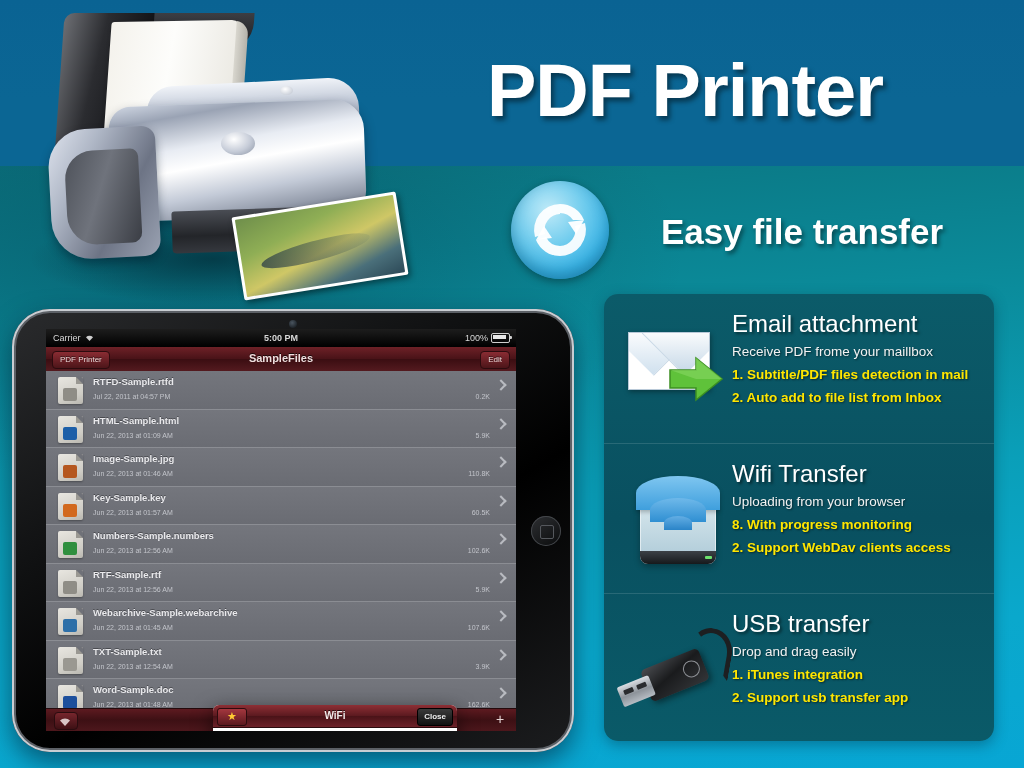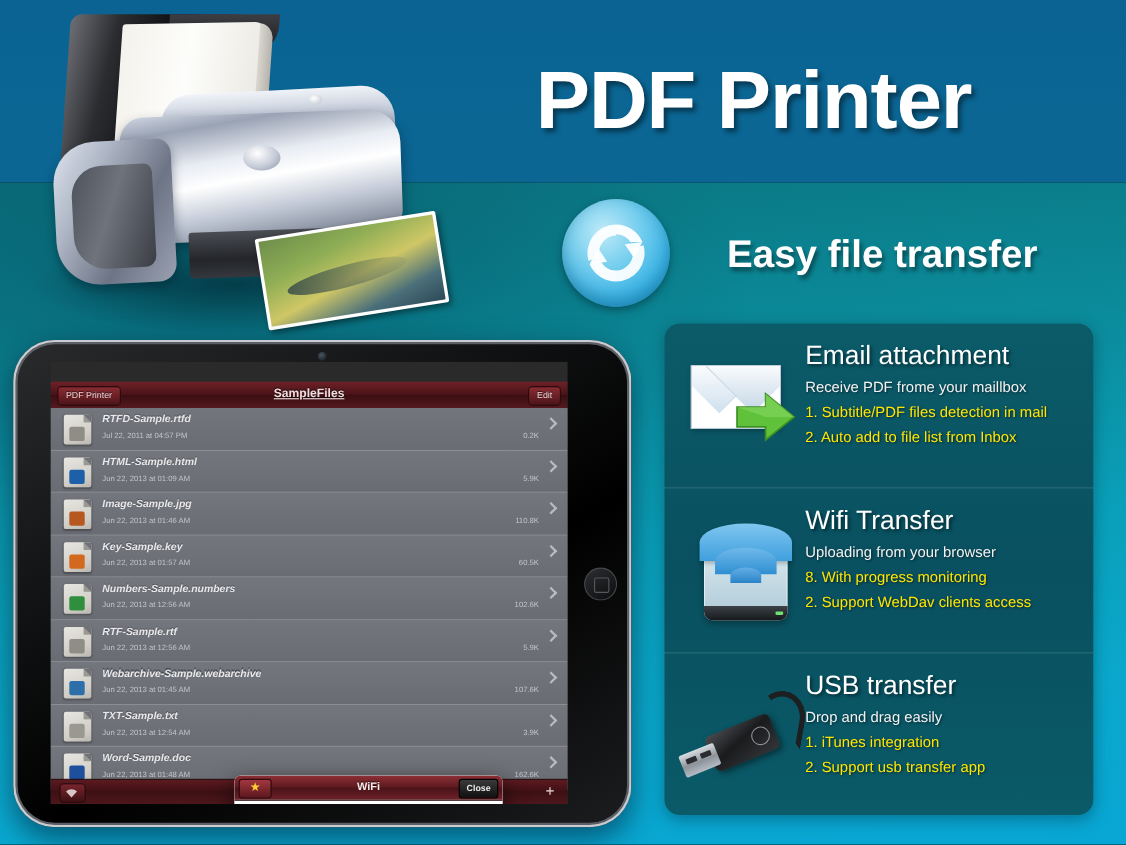--- a/index.html
+++ b/index.html
@@ -89,39 +89,39 @@
   .sb-right{position:absolute;right:6px;top:4px;display:flex;align-items:center;gap:3px;}
   .batt{width:17px;height:8px;border:1px solid #cfcfcf;border-radius:2px;position:relative;}
   .batt:after{content:"";position:absolute;left:1px;top:1px;width:13px;height:4px;background:#e6e6e6;}
   .batt:before{content:"";position:absolute;right:-3px;top:2px;width:2px;height:3px;background:#cfcfcf;border-radius:0 1px 1px 0;}
 
   
   .navbar{position:absolute;left:0;top:18px;width:470px;height:24px;
     background:linear-gradient(180deg,#6e2127 0%,#4a1318 48%,#3b0e12 52%,#541a1f 100%);
     border-bottom:1px solid #1d0608;}
   .nav-title{position:absolute;left:0;right:0;top:5px;text-align:center;color:#f0dede;font-size:11px;font-weight:bold;
-    text-shadow:0 -1px 0 rgba(0,0,0,.7);text-decoration:underline;}
+    text-shadow:0 -1px 0 rgba(0,0,0,.7);}
   .nav-btn{position:absolute;top:4px;height:16px;padding:0 7px;line-height:16px;border-radius:4px;
     background:linear-gradient(180deg,#8a2c33,#4c1519);border:1px solid #2c0b0e;color:#e9d6d6;font-size:8px;
     text-shadow:0 -1px 0 rgba(0,0,0,.6);}
   .nav-back{left:6px;}
   .nav-edit{right:6px;}
 
   
   .filelist{position:absolute;left:0;top:42px;width:470px;height:338px;background:#6f7178;}
   .frow{position:relative;height:37.5px;border-bottom:1px solid #8b8d93;
     background:linear-gradient(180deg,#74767d,#6a6c73);}
   .ficon{position:absolute;left:12px;top:6px;width:25px;height:27px;border-radius:2px;
     background:linear-gradient(160deg,#e8e6e0 0%,#cfcdc6 70%,#b9b7b0 100%);
     box-shadow:0 1px 2px rgba(0,0,0,.3);overflow:hidden;}
   .ficon:before{content:"";position:absolute;right:0;top:0;border-width:0 7px 7px 0;border-style:solid;
     border-color:#9a9892 #6f7178;}
   .fbadge{position:absolute;left:5px;bottom:3px;width:14px;height:13px;border-radius:2px;}
   .fname{position:absolute;left:47px;top:5px;font-size:9.5px;color:#e9e9ec;font-weight:bold;
-    text-shadow:0 -1px 0 rgba(0,0,0,.35);font-style:italic;}
+    text-shadow:0 -1px 0 rgba(0,0,0,.35);}
   .fdate{position:absolute;left:47px;top:22px;font-size:7px;color:#c3c5cb;}
   .fsize{position:absolute;right:26px;top:22px;font-size:7px;color:#c3c5cb;}
   .fchev{position:absolute;right:11px;top:10px;width:6px;height:6px;border-top:2px solid #b9bbc1;
     border-right:2px solid #b9bbc1;transform:rotate(45deg);}
 
   
   .toolbar{position:absolute;left:0;bottom:0;width:470px;height:22px;
     background:linear-gradient(180deg,#5d1a20 0%,#3d1014 50%,#4d171c 100%);border-top:1px solid #240a0c;}
   .tb-wifi{position:absolute;left:8px;top:3px;width:22px;height:16px;border-radius:4px;
     background:linear-gradient(180deg,#77262d,#3d1014);border:1px solid #2a0c0f;}
@@ -149,21 +149,21 @@
   
   .panel{position:absolute;left:604px;top:294px;width:390px;height:447px;border-radius:14px;
     background:linear-gradient(180deg,#0b5b69 0%,#095060 50%,#0a5a68 100%);
     box-shadow:0 4px 14px rgba(0,30,45,.35);}
   .feat{position:relative;height:149px;}
   .feat+.feat{border-top:1px solid rgba(255,255,255,.13);}
   .feat-icon{position:absolute;left:20px;top:18px;width:110px;height:110px;}
   .feat-txt{position:absolute;left:128px;top:16px;right:8px;}
   .feat-title{font-size:24px;font-weight:normal;color:#fff;text-shadow:2px 2px 3px rgba(0,0,0,.5);line-height:1.2;}
   .feat-sub{font-size:13.5px;font-weight:normal;color:#f2f2f2;margin-top:5px;text-shadow:1px 1px 2px rgba(0,0,0,.5);}
-  .feat-li{font-size:13.5px;font-weight:normal;color:#ffe600;margin-top:8px;text-shadow:1px 1px 2px rgba(0,0,0,.55);}
+  .feat-li{font-size:13.5px;font-weight:bold;color:#ffe600;margin-top:8px;text-shadow:1px 1px 2px rgba(0,0,0,.55);}
 
   
   .env{position:absolute;left:4px;top:20px;width:80px;height:56px;background:#fff;
     border:1px solid #b9c9d8;box-shadow:1px 2px 5px rgba(0,0,0,.35);overflow:hidden;}
   .env:before{content:"";position:absolute;left:-6px;top:-30px;width:60px;height:60px;
     background:linear-gradient(135deg,#ffffff 45%,#cfe0ee 100%);transform:rotate(45deg);border-right:1px solid #c8d8e6;}
   .env:after{content:"";position:absolute;right:-6px;top:-30px;width:60px;height:60px;
     background:linear-gradient(225deg,#ffffff 45%,#c3d6e6 100%);transform:rotate(-45deg);border-left:1px solid #c8d8e6;}
   
   .wifidock{position:absolute;left:10px;top:10px;width:90px;height:92px;}
@@ -229,20 +229,33 @@
   <div class="subtitle">Easy file transfer</div>
 
   <div class="ipad">
     <div class="ipad-cam"></div>
     <div class="ipad-home">
         <div class="ipad-home-sq"></div>
       </div>
 
     <div class="screen">
 
+      <div class="statusbar">
+        <div class="sb-left">
+          <span>Carrier</span>
+          <svg width="9" height="8" viewBox="0 0 9 8">
+              <path d="M4.5 7 L1 3.2 a5 5 0 0 1 7 0 z" fill="#cfcfcf"></path>
+            </svg>
+        </div>
+        <div class="sb-mid">5:00 PM</div>
+        <div class="sb-right">
+          <span>100%</span>
+          <span class="batt"></span>
+        </div>
+      </div>
 
       <div class="navbar">
         <div class="nav-btn nav-back">PDF Printer</div>
         <div class="nav-title">SampleFiles</div>
         <div class="nav-btn nav-edit">Edit</div>
       </div>
 
       <div class="filelist" id="filelist">
           <div class="frow">
             <div class="ficon">

